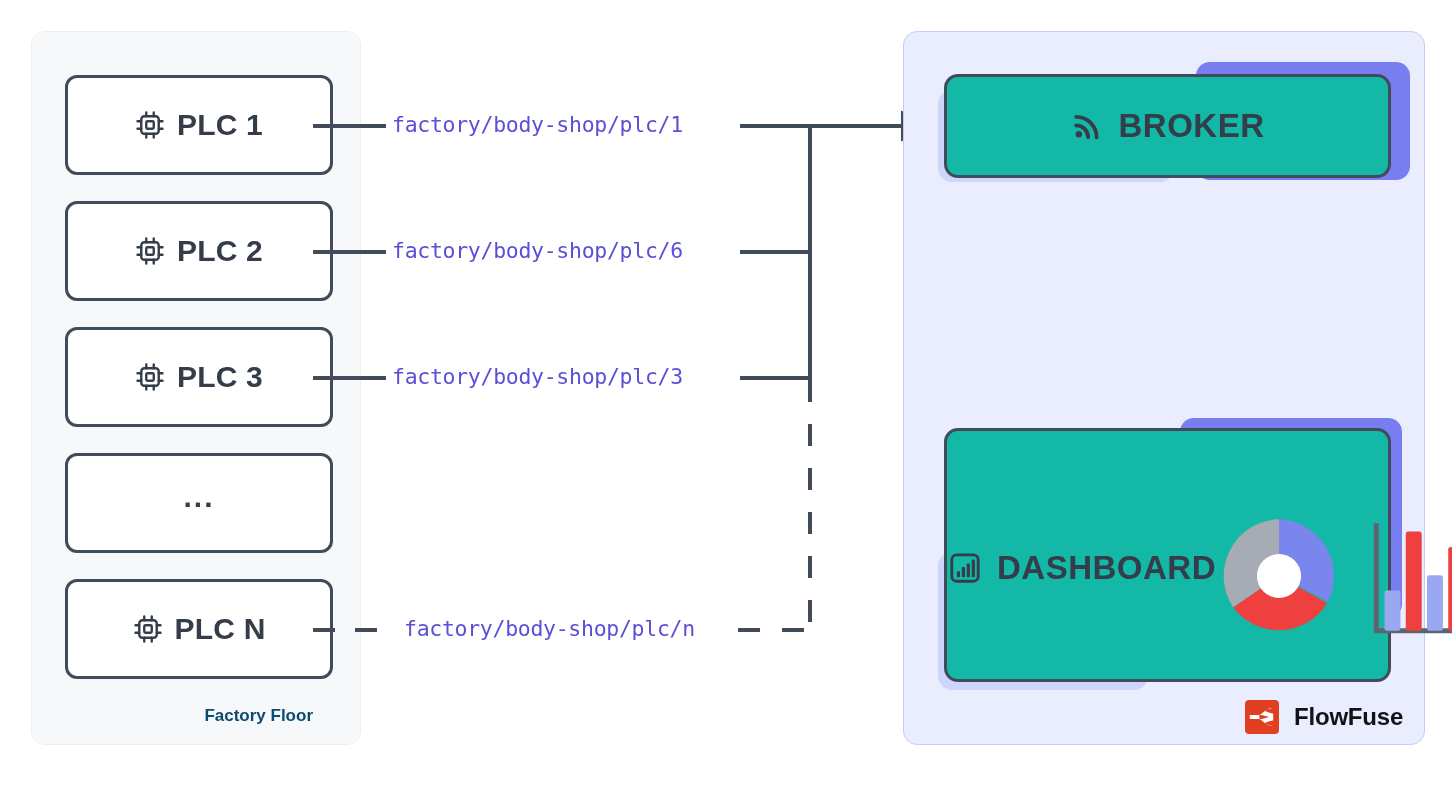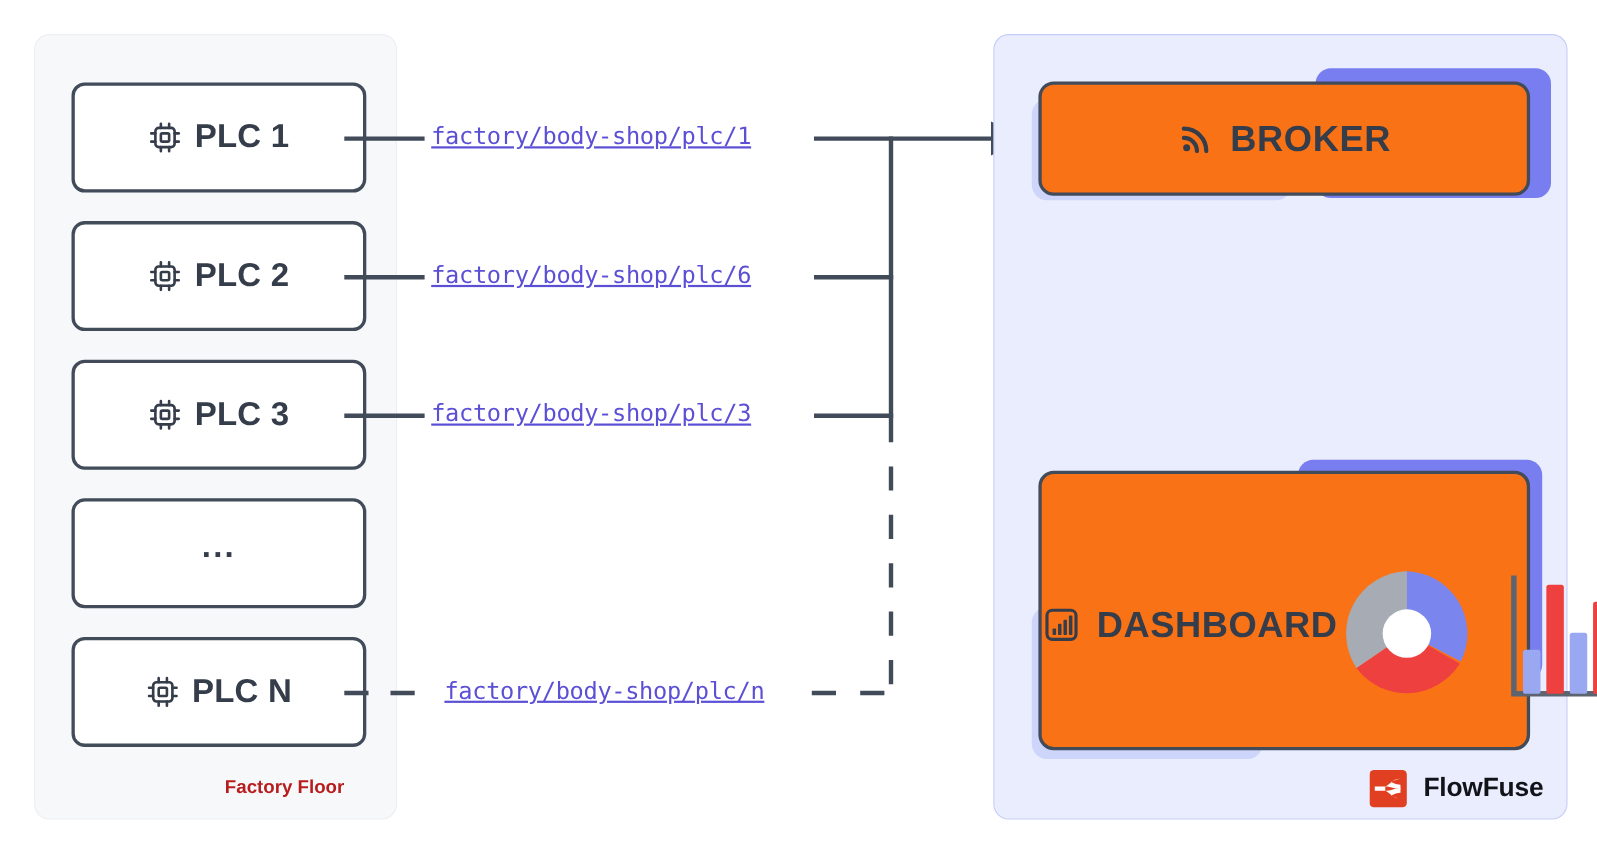--- a/index.html
+++ b/index.html
@@ -34,44 +34,43 @@
     line-height:1;
   }
   .plc-ellipsis{
     font-size:30px;font-weight:bold;color:#353d4a;letter-spacing:2px;
     line-height:1;position:relative;top:-6px;
   }
   .cpu-icon{width:30px;height:30px;display:block;flex:0 0 auto;}
 
   .factory-floor{
     position:absolute;left:65px;top:706px;width:248px;
-    text-align:right;font-size:17px;font-weight:bold;color:#b91c1c;
+    text-align:right;font-size:17px;font-weight:bold;color:#0c4a6e;
   }
 
   
   .topic{
     position:absolute;
     font-family:"DejaVu Sans Mono", monospace;
     font-size:21.5px;color:#5b4fd6;white-space:nowrap;
     letter-spacing:-0.3px;
-    text-decoration:underline;
   }
   .topic-sub{
     position:absolute;
     font-family:"DejaVu Sans Mono", monospace;
     font-size:21.5px;color:#5b4fd6;white-space:nowrap;
     letter-spacing:-0.3px;
   }
 
   
   .wires{position:absolute;left:0;top:0;width:1452px;height:786px;pointer-events:none;}
 
   
   .rcard{
-    position:absolute;background:#f97316;
+    position:absolute;background:#14b8a6;
     border:3.5px solid #414b5a;border-radius:14px;box-sizing:border-box;
     z-index:3;
   }
   .rshadow-purple{position:absolute;background:#787df0;border-radius:14px;z-index:1;}
   .rshadow-lav{position:absolute;background:#cdd5fa;border-radius:14px;z-index:1;}
 
   .rcard-title{
     display:flex;align-items:center;justify-content:center;gap:14px;
     font-size:33px;font-weight:bold;color:#353d4a;letter-spacing:0.5px;
   }

